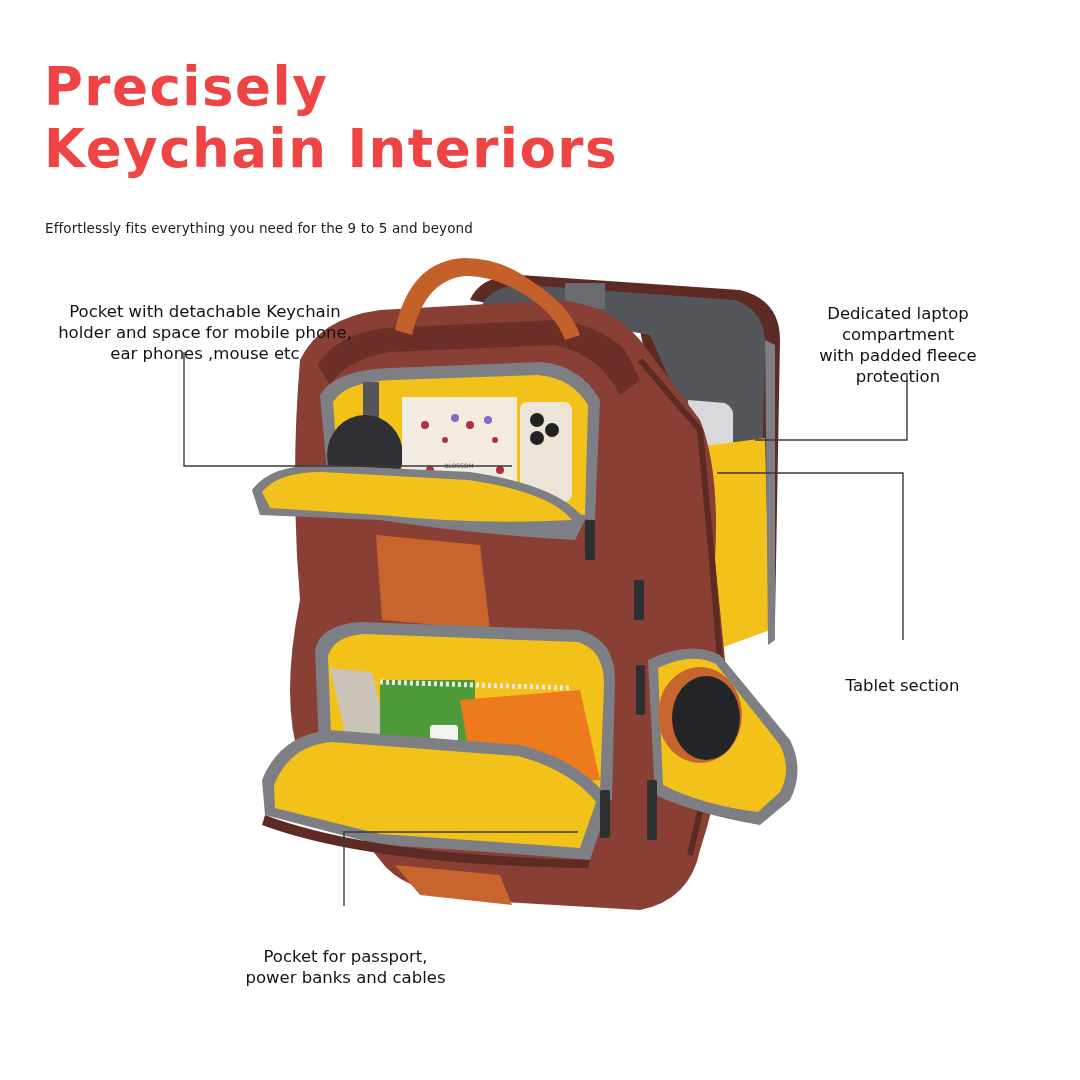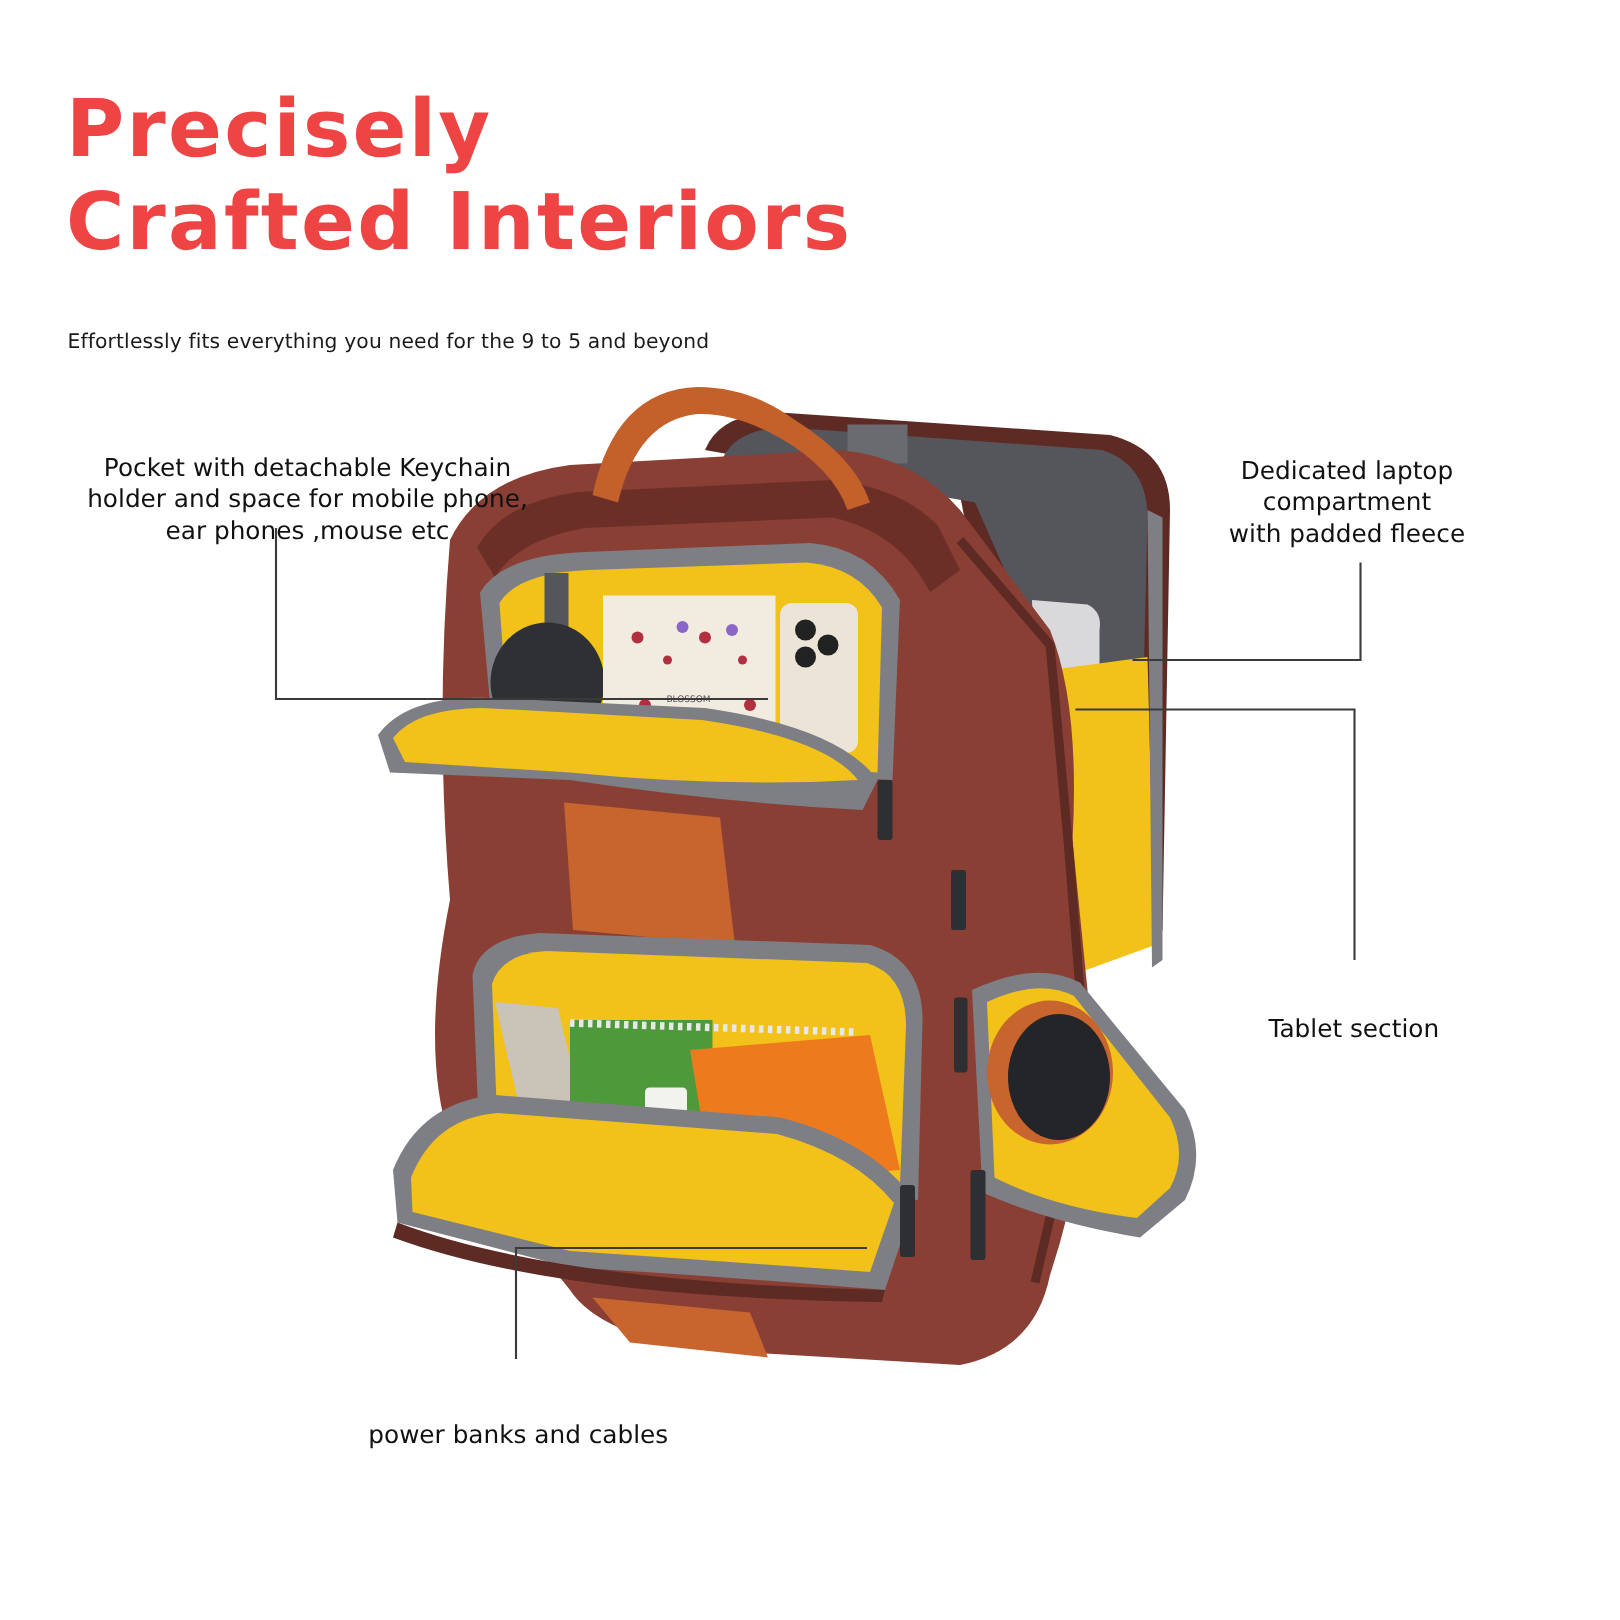--- a/index.html
+++ b/index.html
@@ -18,21 +18,21 @@
   #c-laptop { left: 783px; top: 283px; width: 230px; }
   #c-tablet { left: 830px; top: 655px; width: 145px; }
   #c-passport { left: 218px; top: 926px; width: 255px; }
   svg.art { position: absolute; left: 0; top: 0; }
 </style>
 </head>
 <body>
 
 <h1 class="headline">
   <span>Precisely</span>
-  <span>Crafted Interiors</span>
+  <span>Keychain Interiors</span>
 </h1>
 <div class="subhead">Effortlessly fits everything you need for the 9 to 5 and beyond</div>
 
 <svg class="art" width="1080" height="1080" viewBox="0 0 1080 1080">
 
   <g>
     <path d="M470 300 Q480 275 520 275 L740 290 Q780 300 780 340 L775 620 L700 640 L640 330 Z" fill="#5e2a24"></path>
     <path d="M482 305 Q492 285 525 285 L735 300 Q765 310 765 345 L762 470 L705 460 L650 335 Z" fill="#55565c"></path>
     <rect x="565" y="283" width="40" height="26" fill="#6a6b70"></rect>
 
@@ -131,21 +131,23 @@
 <div class="callout" id="c-keychain">
   <span>Pocket with detachable Keychain</span>
   <span>holder and space for mobile phone,</span>
   <span>ear phones ,mouse etc</span>
 </div>
 
 <div class="callout" id="c-laptop">
   <span>Dedicated laptop</span>
   <span>compartment</span>
   <span>with padded fleece</span>
+  <span>protection</span>
 </div>
 
 <div class="callout" id="c-tablet">
   <span>Tablet section</span>
 </div>
 
 <div class="callout" id="c-passport">
+  <span>Pocket for passport,</span>
   <span>power banks and cables</span>
 </div>
 
 </body></html>

